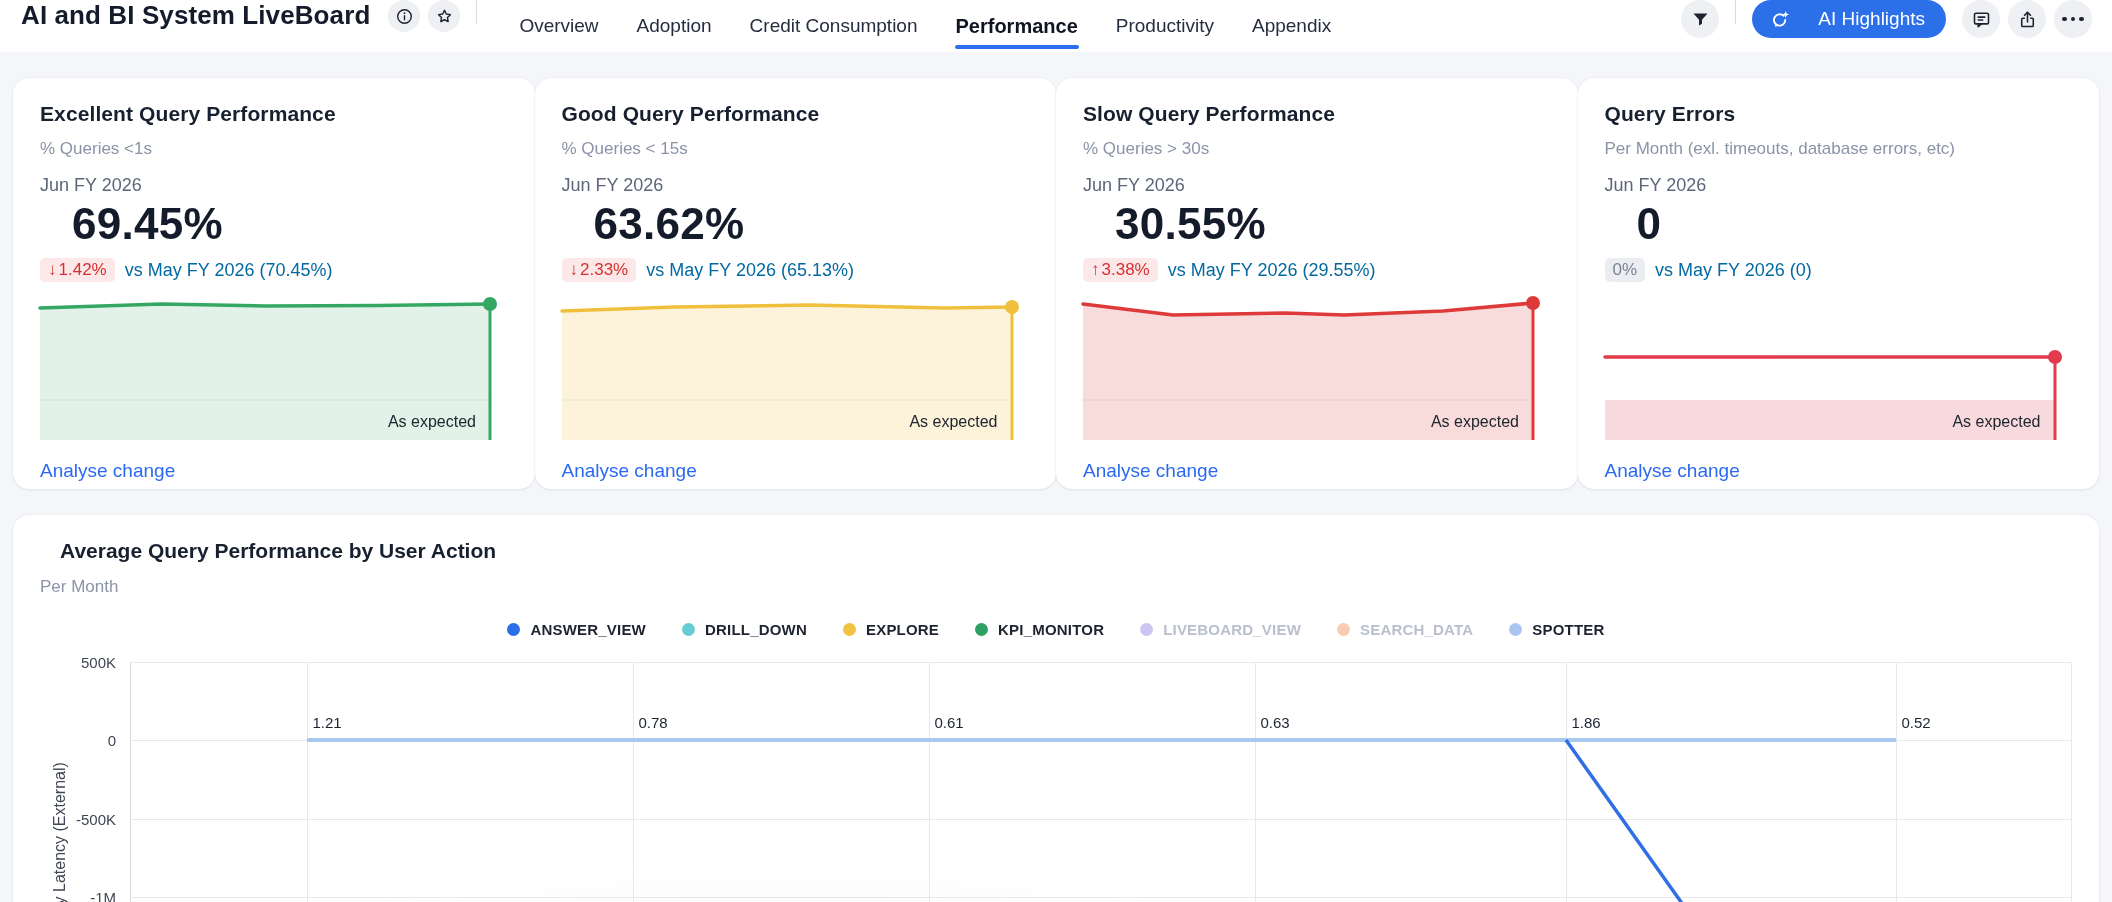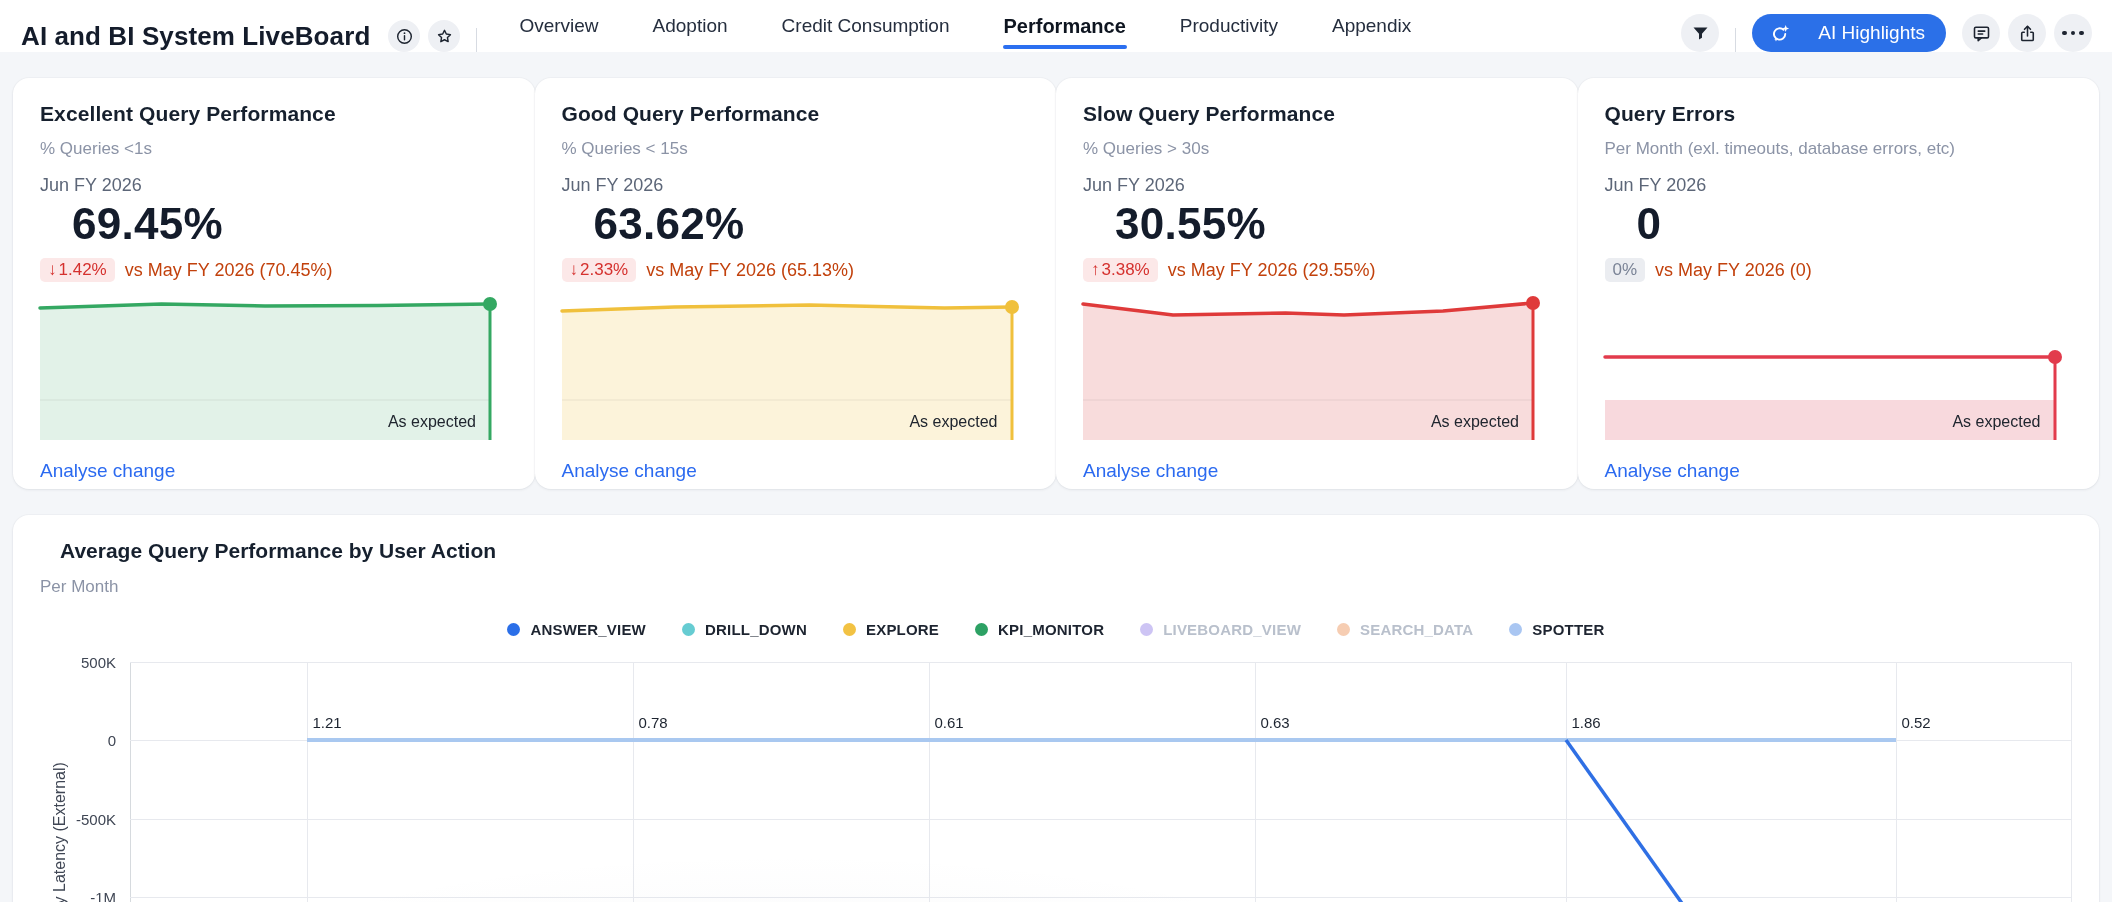--- a/index.html
+++ b/index.html
@@ -5,34 +5,34 @@
   * { box-sizing: border-box; margin: 0; padding: 0; }
   html,body { width:2112px; height:902px; }
   body {
     font-family: "Liberation Sans", "DejaVu Sans", sans-serif;
     background:#f4f6f9; color:#1b2430; overflow:hidden;
   }
   .page { width:2112px; height:902px; position:relative; overflow:hidden; }
 
   
   header {
-    height:52px; background:#ffffff; display:flex; align-items:flex-end;
+    height:52px; background:#ffffff; display:flex; align-items:flex-start;
     padding:0 20px 0 21px;
   }
   h1.title { font-size:26px; font-weight:700; color:#141c2b; letter-spacing:.1px; margin-right:18px; white-space:nowrap; }
   .circle-btn {
     border:none; background:#eef0f4; border-radius:50%; width:38px; height:38px;
     display:flex; align-items:center; justify-content:center; cursor:pointer; flex:0 0 auto;
   }
   .circle-btn.sm { width:32px; height:32px; }
   .circle-btn svg { display:block; }
   .icon-stroke { stroke:#1d2430; stroke-width:1.8; fill:none; stroke-linecap:round; stroke-linejoin:round; }
   .vdiv { width:1px; height:24px; background:#d7dbe2; margin:0 16px; flex:0 0 auto; }
   .hgap8 { width:8px; flex:0 0 auto; }
-  .tabs { display:flex; align-items:stretch; gap:54px; height:52px; margin-left:26px; }
+  .tabs { display:flex; align-items:stretch; gap:38px; height:52px; margin-left:26px; }
   .tab { position:relative; display:flex; align-items:center; font-size:19px; color:#252e3e; cursor:pointer; white-space:nowrap; }
   .tab.active { font-size:20px; font-weight:700; color:#0e1520; }
   .tab.active::after {
     content:''; position:absolute; left:-1px; right:-1px; bottom:3px; height:4px;
     border-radius:3px; background:#2b6ff0;
   }
   .spacer { flex:1 1 auto; }
   .ai-pill {
     border:none; display:flex; align-items:center; gap:26px; background:#2b70e8; color:#fff;
     height:38px; padding:0 21px 0 17px; border-radius:20px; font-size:19px; font-weight:500;
@@ -50,21 +50,21 @@
   .kpi-row { display:grid; grid-template-columns:repeat(4,1fr); }
   .kpi { height:411px; padding:24px 27px 0; overflow:hidden; }
   .kpi h2 { font-size:21px; font-weight:700; color:#16202e; letter-spacing:.1px; }
   .kpi .sub { margin-top:13px; font-size:17px; color:#8b93a6; }
   .kpi .period { margin-top:16px; font-size:18px; color:#5c6678; }
   .kpi .value { margin-top:3px; font-size:44px; line-height:50px; font-weight:700; color:#141c2b; letter-spacing:.3px;margin-left:32px; }
   .delta-row { margin-top:9px; display:flex; align-items:center; gap:10px; height:24px; }
   .badge { display:inline-flex; align-items:center; gap:2px; font-size:17px; padding:2px 8px; border-radius:5px; }
   .badge.neg { background:#fce8e8; color:#d5312e; }
   .badge.neutral { background:#ebedf1; color:#7a8396; }
-  .vs { font-size:18px; color:#c2410c; }
+  .vs { font-size:18px; color:#0369a1; }
   .spark { position:relative; margin-top:18px; width:458px; height:140px; }
   .spark svg { position:absolute; left:0; top:0; overflow:visible; }
   .as-expected { position:absolute; right:22px; bottom:9px; font-size:16px; color:#20262f; }
   .analyse { display:inline-block; margin-top:20px; font-size:19px; color:#2b6af0; cursor:pointer; text-decoration:none; }
 
   
   .chart-card { margin-top:26px; height:640px; padding:24px 27px 0; position:relative; }
   .chart-card h2 { font-size:21px; font-weight:700; color:#16202e;margin-left:20px; }
   .chart-card .sub { margin-top:14px; font-size:17px; color:#8b93a6; }
   .legend { display:flex; justify-content:center; align-items:center; gap:36px; margin-top:24px; }

